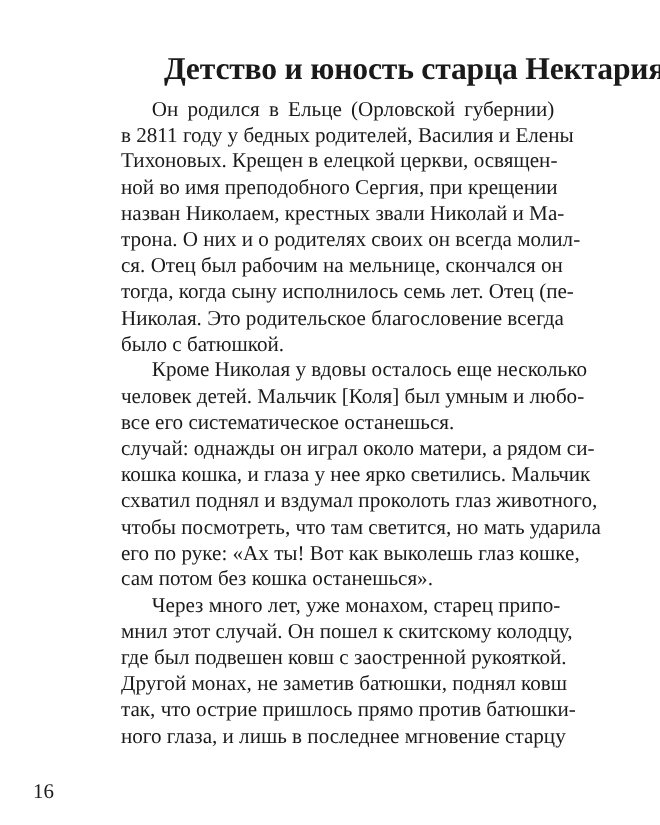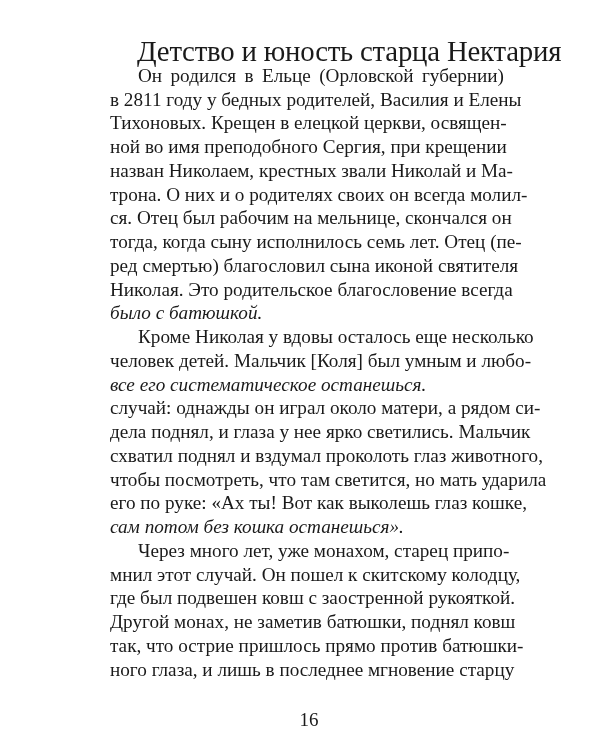--- a/index.html
+++ b/index.html
@@ -8,41 +8,40 @@
     position: absolute;
     left: 110px;
     top: 40px;
     width: 394px;
     color: #1a1a1a;
     font-family: "Liberation Serif", "DejaVu Serif", serif;
     font-size: 19.2px;
     line-height: 23.75px;
   }
   .heading {
-    font-weight: normal;
+    font-weight: bold;
     text-indent: 27px;
-    margin: 0;
+    margin: 12px;
     white-space: nowrap;
     letter-spacing: -0.2px;
   }
   .para { margin: 0; }
   .line {
     display: block;
     white-space: nowrap;
     text-align: justify;
     text-align-last: justify;
     height: 23.75px;
   }
   .line.indent { padding-left: 28px; }
-  .line.last { text-align-last: left; font-style: italic; }
+  .line.last { text-align-last: left; }
   .page-number {
     position: absolute;
-    left: 4px; right: 0;
+    left: 16px; right: 0;
     top: 709px;
-    text-align: center;
     font-family: "Liberation Serif", "DejaVu Serif", serif;
     font-size: 19px;
     color: #1a1a1a;
     padding-left: 14px;
   }
 </style>
 </head>
 <body>
 
 <div class="page">
@@ -50,34 +49,33 @@
 
   <p class="para">
     <span class="line indent">Он родился в Ельце (Орловской губернии)</span>
     <span class="line">в 2811 году у бедных родителей, Василия и Елены</span>
     <span class="line">Тихоновых. Крещен в елецкой церкви, освящен-</span>
     <span class="line">ной во имя преподобного Сергия, при крещении</span>
     <span class="line">назван Николаем, крестных звали Николай и Ма-</span>
     <span class="line">трона. О них и о родителях своих он всегда молил-</span>
     <span class="line">ся. Отец был рабочим на мельнице, скончался он</span>
     <span class="line">тогда, когда сыну исполнилось семь лет. Отец (пе-</span>
-    <span class="line">ред смертью) благословил сына иконой святителя</span>
     <span class="line">Николая. Это родительское благословение всегда</span>
     <span class="line last">было с батюшкой.</span>
   </p>
 
   <p class="para">
     <span class="line indent">Кроме Николая у вдовы осталось еще несколько</span>
     <span class="line">человек детей. Мальчик [Коля] был умным и любо-</span>
     <span class="line last">все его систематическое останешься.</span>
   </p>
 
   <p class="para">
     <span class="line">случай: однажды он играл около матери, а рядом си-</span>
-    <span class="line">дела поднял, и глаза у нее ярко светились. Мальчик</span>
+    <span class="line">кошка кошка, и глаза у нее ярко светились. Мальчик</span>
     <span class="line">схватил поднял и вздумал проколоть глаз животного,</span>
     <span class="line">чтобы посмотреть, что там светится, но мать ударила</span>
     <span class="line">его по руке: «Ах ты! Вот как выколешь глаз кошке,</span>
     <span class="line last">сам потом без кошка останешься».</span>
   </p>
 
   <p class="para">
     <span class="line indent">Через много лет, уже монахом, старец припо-</span>
     <span class="line">мнил этот случай. Он пошел к скитскому колодцу,</span>
     <span class="line">где был подвешен ковш с заостренной рукояткой.</span>

